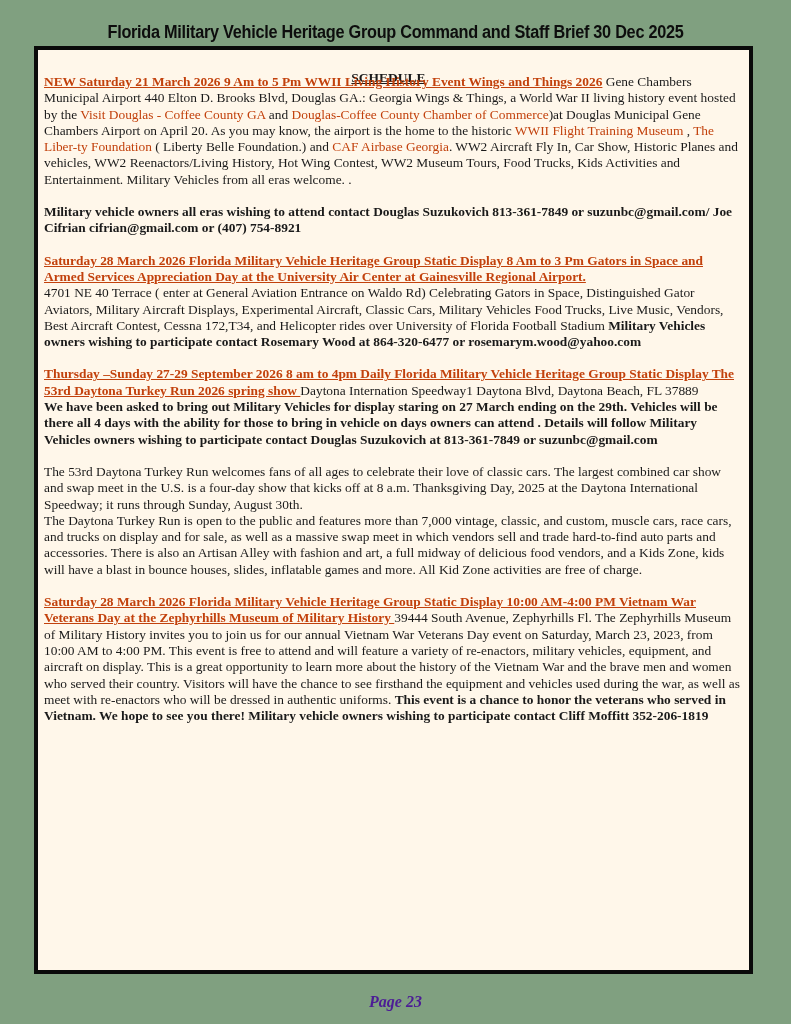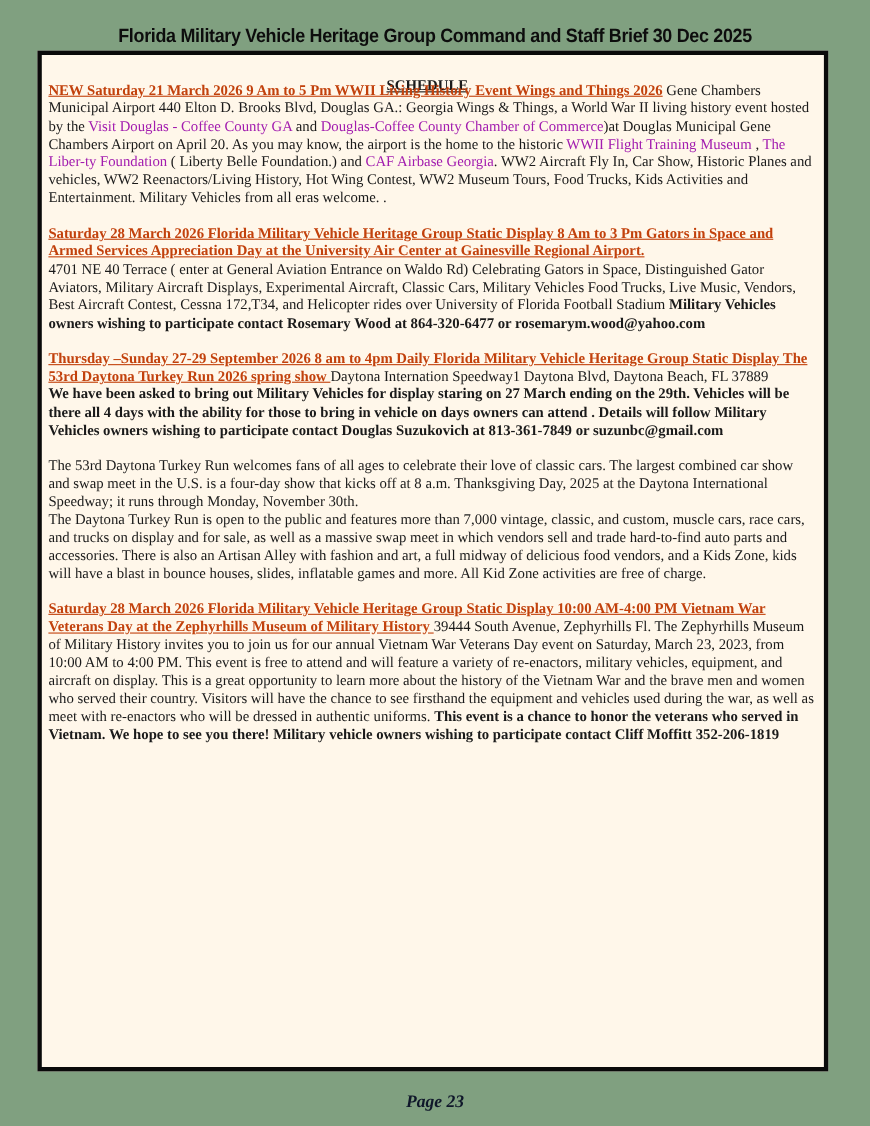--- a/index.html
+++ b/index.html
@@ -30,59 +30,60 @@
     position: absolute; left: 6px; top: 24px; width: 699px;
     font-size: 13.4px; line-height: 16.3px;
   }
   .schedule-heading {
     position: absolute; left: 0; top: 22px; width: 719px;
     text-align: center; font-weight: bold; font-size: 13.5px;
     text-decoration: underline;
   }
   p { margin: 0 0 16px 0; }
   .title-red { color: #c2410c; font-weight: bold; text-decoration: underline; }
-  .blue { color: #a21caf; }
+  .blue { color: #c2410c; }
   .bold { font-weight: bold; }
   .bold-u { font-weight: bold; }
   .page-number {
     position: absolute; left: 0; top: 993px; width: 791px; text-align: center;
     font-family: "Liberation Serif", serif; font-style: italic; font-weight: bold;
-    font-size: 16px; color: #0f172a;
+    font-size: 16px; color: #4c1d95;
   }
 </style>
 </head>
 <body>
 
 <div class="header-title">Florida Military Vehicle Heritage Group  Command and Staff Brief 30 Dec 2025</div>
 
 <div class="content-box">
   <div class="schedule-heading" style="top:20px;left:0;width:621px;padding-left:40px;">SCHEDULE</div>
 
   <div class="inner">
 
     <div>
       <p>
         <span class="title-red">NEW Saturday 21 March 2026  9 Am to 5 Pm WWII Living History Event Wings and Things 2026</span><span> Gene Chambers Municipal Airport 440 Elton D. Brooks Blvd, Douglas GA.: Georgia Wings &amp; Things, a World War II living history event hosted by the </span><span class="blue">Visit Douglas - Coffee County GA</span><span> and </span><span class="blue">Douglas-Coffee County Chamber of Commerce</span><span>)at Douglas Municipal Gene Chambers Airport on April 20. As you may know, the airport is the home to the historic </span><span class="blue">WWII Flight Training Museum</span><span> , </span><span class="blue">The Liber-ty Foundation</span><span> ( Liberty Belle Foundation.) and </span><span class="blue">CAF Airbase Georgia</span><span>. WW2 Aircraft Fly In, Car Show, Historic Planes and vehicles, WW2 Reenactors/Living History, Hot Wing Contest, WW2 Museum Tours, Food Trucks, Kids Activities and Entertainment. Military Vehicles from all eras welcome. .</span><br>
       </p>
+      <p class="bold">Military vehicle owners all eras wishing to attend contact Douglas Suzukovich 813-361-7849 or suzunbc@gmail.com/ Joe Cifrian cifrian@gmail.com or (407) 754-8921</p>
     </div>
 
     <div>
       <p>
         <span class="title-red">Saturday 28 March 2026 Florida Military Vehicle Heritage Group Static Display 8 Am to 3 Pm Gators in Space and Armed Services Appreciation Day at the University Air Center at Gainesville Regional Airport.</span><br>
         <span>4701 NE 40 Terrace ( enter at General Aviation Entrance on Waldo Rd) Celebrating Gators in Space, Distinguished Gator Aviators, Military Aircraft Displays, Experimental Aircraft, Classic Cars, Military Vehicles Food Trucks, Live Music, Vendors, Best Aircraft Contest, Cessna 172,T34, and Helicopter rides over University of Florida Football Stadium </span><span class="bold-u">Military Vehicles owners wishing to participate contact Rosemary Wood at 864-320-6477 or rosemarym.wood@yahoo.com</span>
       </p>
     </div>
 
     <div>
       <p>
         <span class="title-red">Thursday –Sunday 27-29  September 2026  8 am to 4pm Daily Florida Military Vehicle Heritage Group Static Display The 53rd Daytona Turkey Run 2026 spring show </span><span>Daytona Internation Speedway1 Daytona Blvd, Daytona Beach, FL 37889</span><br>
         <span class="bold">We have been asked to bring out Military Vehicles for display staring on 27 March ending on the 29th. Vehicles will be there all 4 days with the ability for those to bring in vehicle on days owners can attend .  Details will follow </span><span class="bold-u">Military Vehicles owners wishing to participate contact Douglas Suzukovich at 813-361-7849 or suzunbc@gmail.com</span>
       </p>
       <p>
-        <span>The 53rd Daytona Turkey Run welcomes fans of all ages to celebrate their love of classic cars. The largest combined car show and swap meet in the U.S. is a four-day show that kicks off at 8 a.m. Thanksgiving Day, 2025 at the Daytona International Speedway; it runs through Monday, November 30th.</span><br>
+        <span>The 53rd Daytona Turkey Run welcomes fans of all ages to celebrate their love of classic cars. The largest combined car show and swap meet in the U.S. is a four-day show that kicks off at 8 a.m. Thanksgiving Day, 2025 at the Daytona International Speedway; it runs through Sunday, August 30th.</span><br>
         <span>The Daytona Turkey Run is open to the public and features more than 7,000 vintage, classic, and custom, muscle cars, race cars, and trucks on display and for sale, as well as a massive swap meet in which vendors sell and trade hard-to-find auto parts and accessories. There is also an Artisan Alley with fashion and art, a full midway of delicious food vendors, and a Kids Zone, kids will have a blast in bounce houses, slides, inflatable games and more. All Kid Zone activities are free of charge.</span>
       </p>
     </div>
 
     <div>
       <p>
         <span class="title-red">Saturday 28 March 2026 Florida Military Vehicle Heritage Group Static Display 10:00 AM-4:00 PM Vietnam War Veterans Day at the Zephyrhills Museum of Military History </span><span>39444 South Avenue, Zephyrhills Fl. The Zephyrhills Museum of Military History invites you to join us for our annual Vietnam War Veterans Day event on Saturday, March 23, 2023, from 10:00 AM to 4:00 PM. This event is free to attend and will feature a variety of re-enactors, military vehicles, equipment, and aircraft on display. This is a great opportunity to learn more about the history of the Vietnam War and the brave men and women who served their country. Visitors will have the chance to see firsthand the equipment and vehicles used during the war, as well as meet with re-enactors who will be dressed in authentic uniforms. </span><span class="bold">This event is a chance to honor the veterans who served in Vietnam. We hope to see you there! Military vehicle owners wishing to participate contact Cliff Moffitt 352-206-1819</span>
       </p>
     </div>
 

